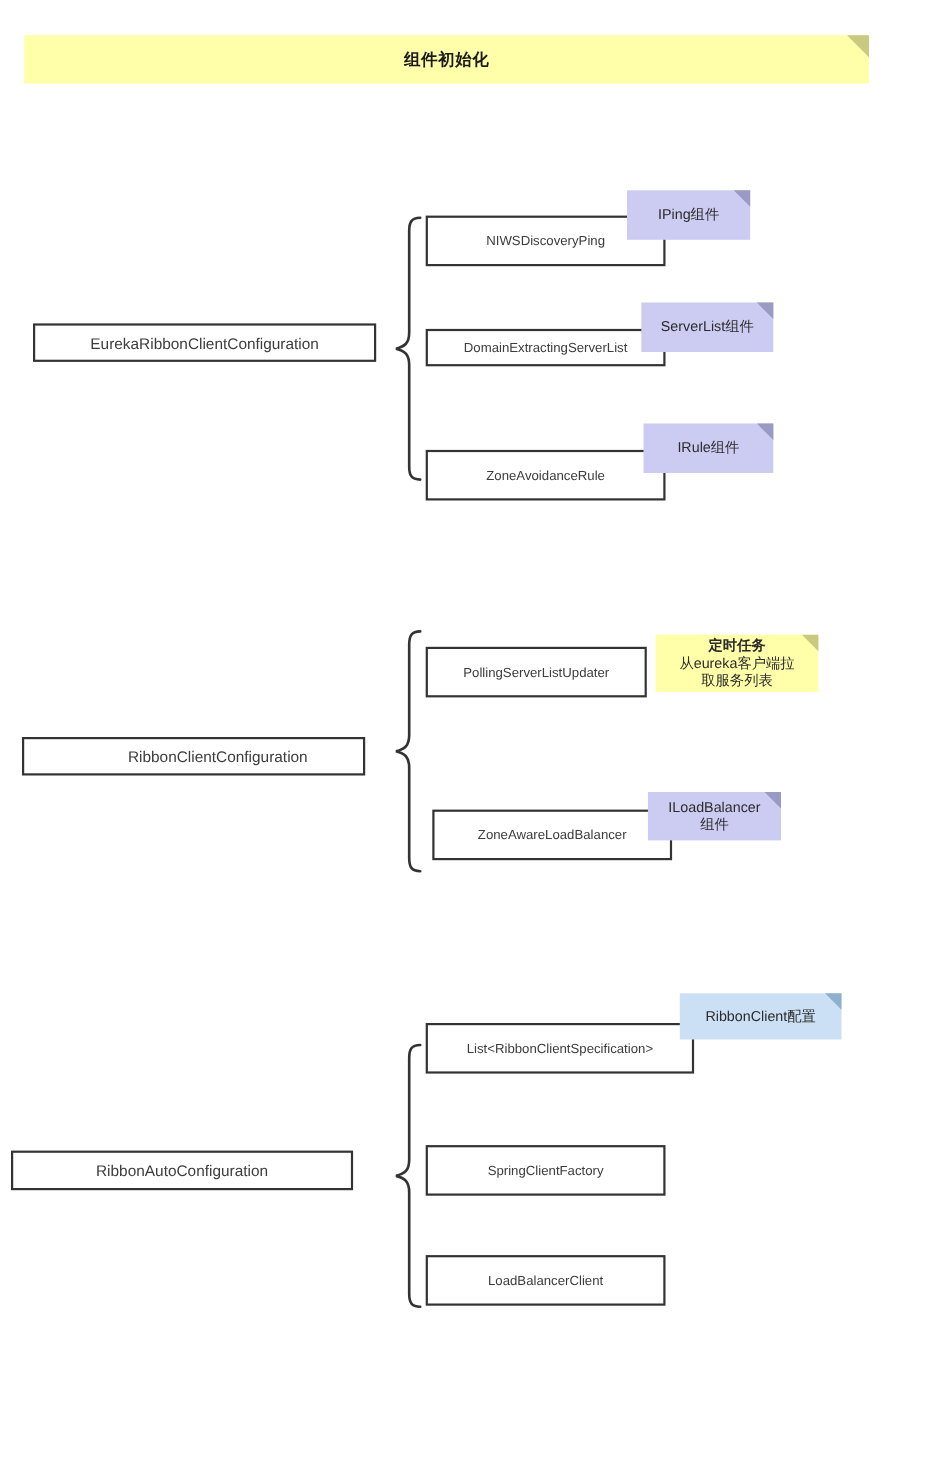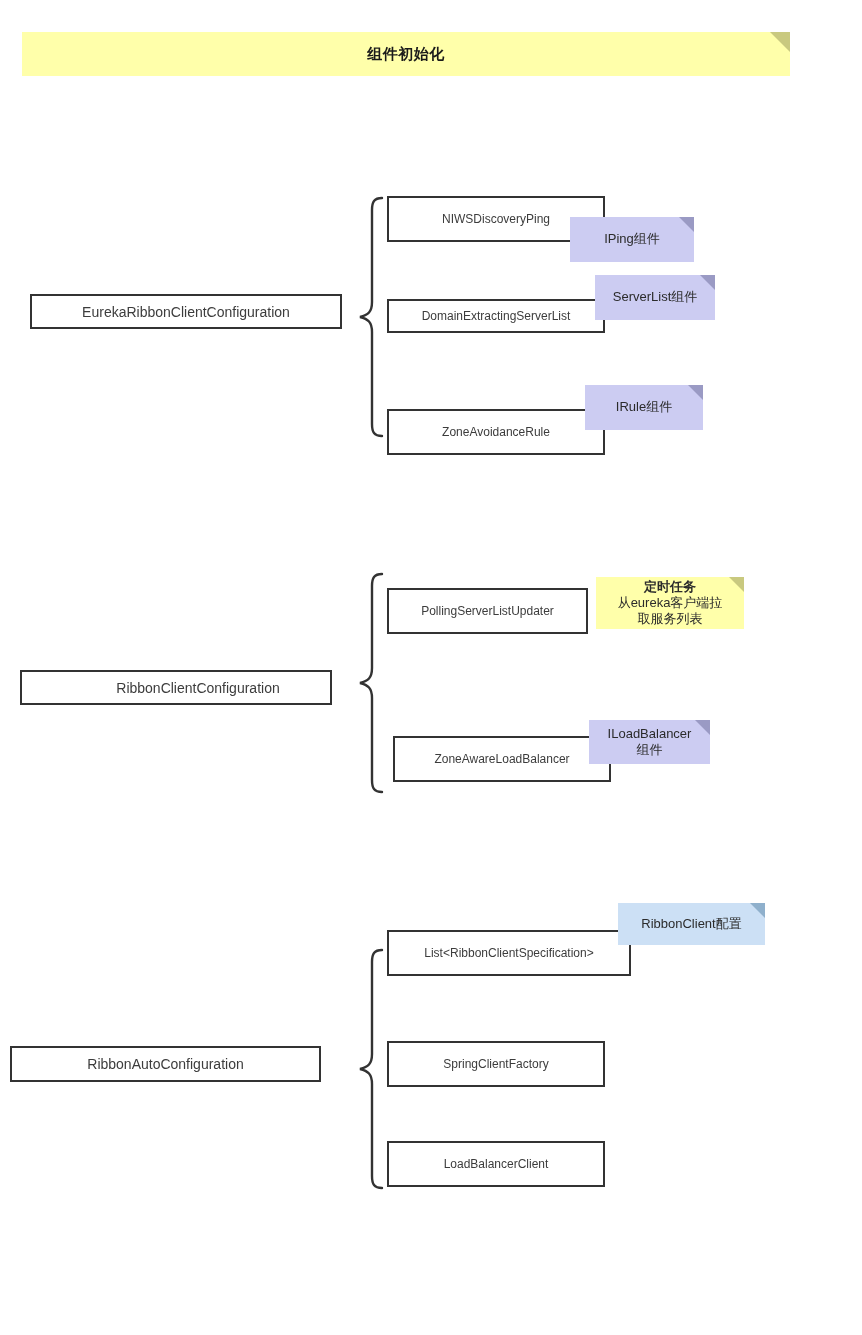--- a/index.html
+++ b/index.html
@@ -138,26 +138,26 @@
   </div>
 
   <div class="node" style="left:387px; top:299px; width:218px; height:34px;">
     <span>DomainExtractingServerList</span>
   </div>
 
   <div class="node" style="left:387px; top:409px; width:218px; height:46px;">
     <span>ZoneAvoidanceRule</span>
   </div>
 
-  <div class="note purple" style="left:570px; top:173px; width:124px; height:45px;margin-top:44px;">
+  <div class="note purple" style="left:570px; top:173px; width:112px; height:45px;">
     <span class="note-line">IPing组件</span>
     <span class="fold"></span>
   </div>
 
-  <div class="note purple" style="left:583px; top:275px; width:120px; height:45px;margin-left:12px;">
+  <div class="note purple" style="left:583px; top:275px; width:120px; height:45px;">
     <span class="note-line">ServerList组件</span>
     <span class="fold"></span>
   </div>
 
   <div class="note purple" style="left:585px; top:385px; width:118px; height:45px;">
     <span class="note-line">IRule组件</span>
     <span class="fold"></span>
   </div>
 
   <div class="brace" style="left:352px; top:570px;">

